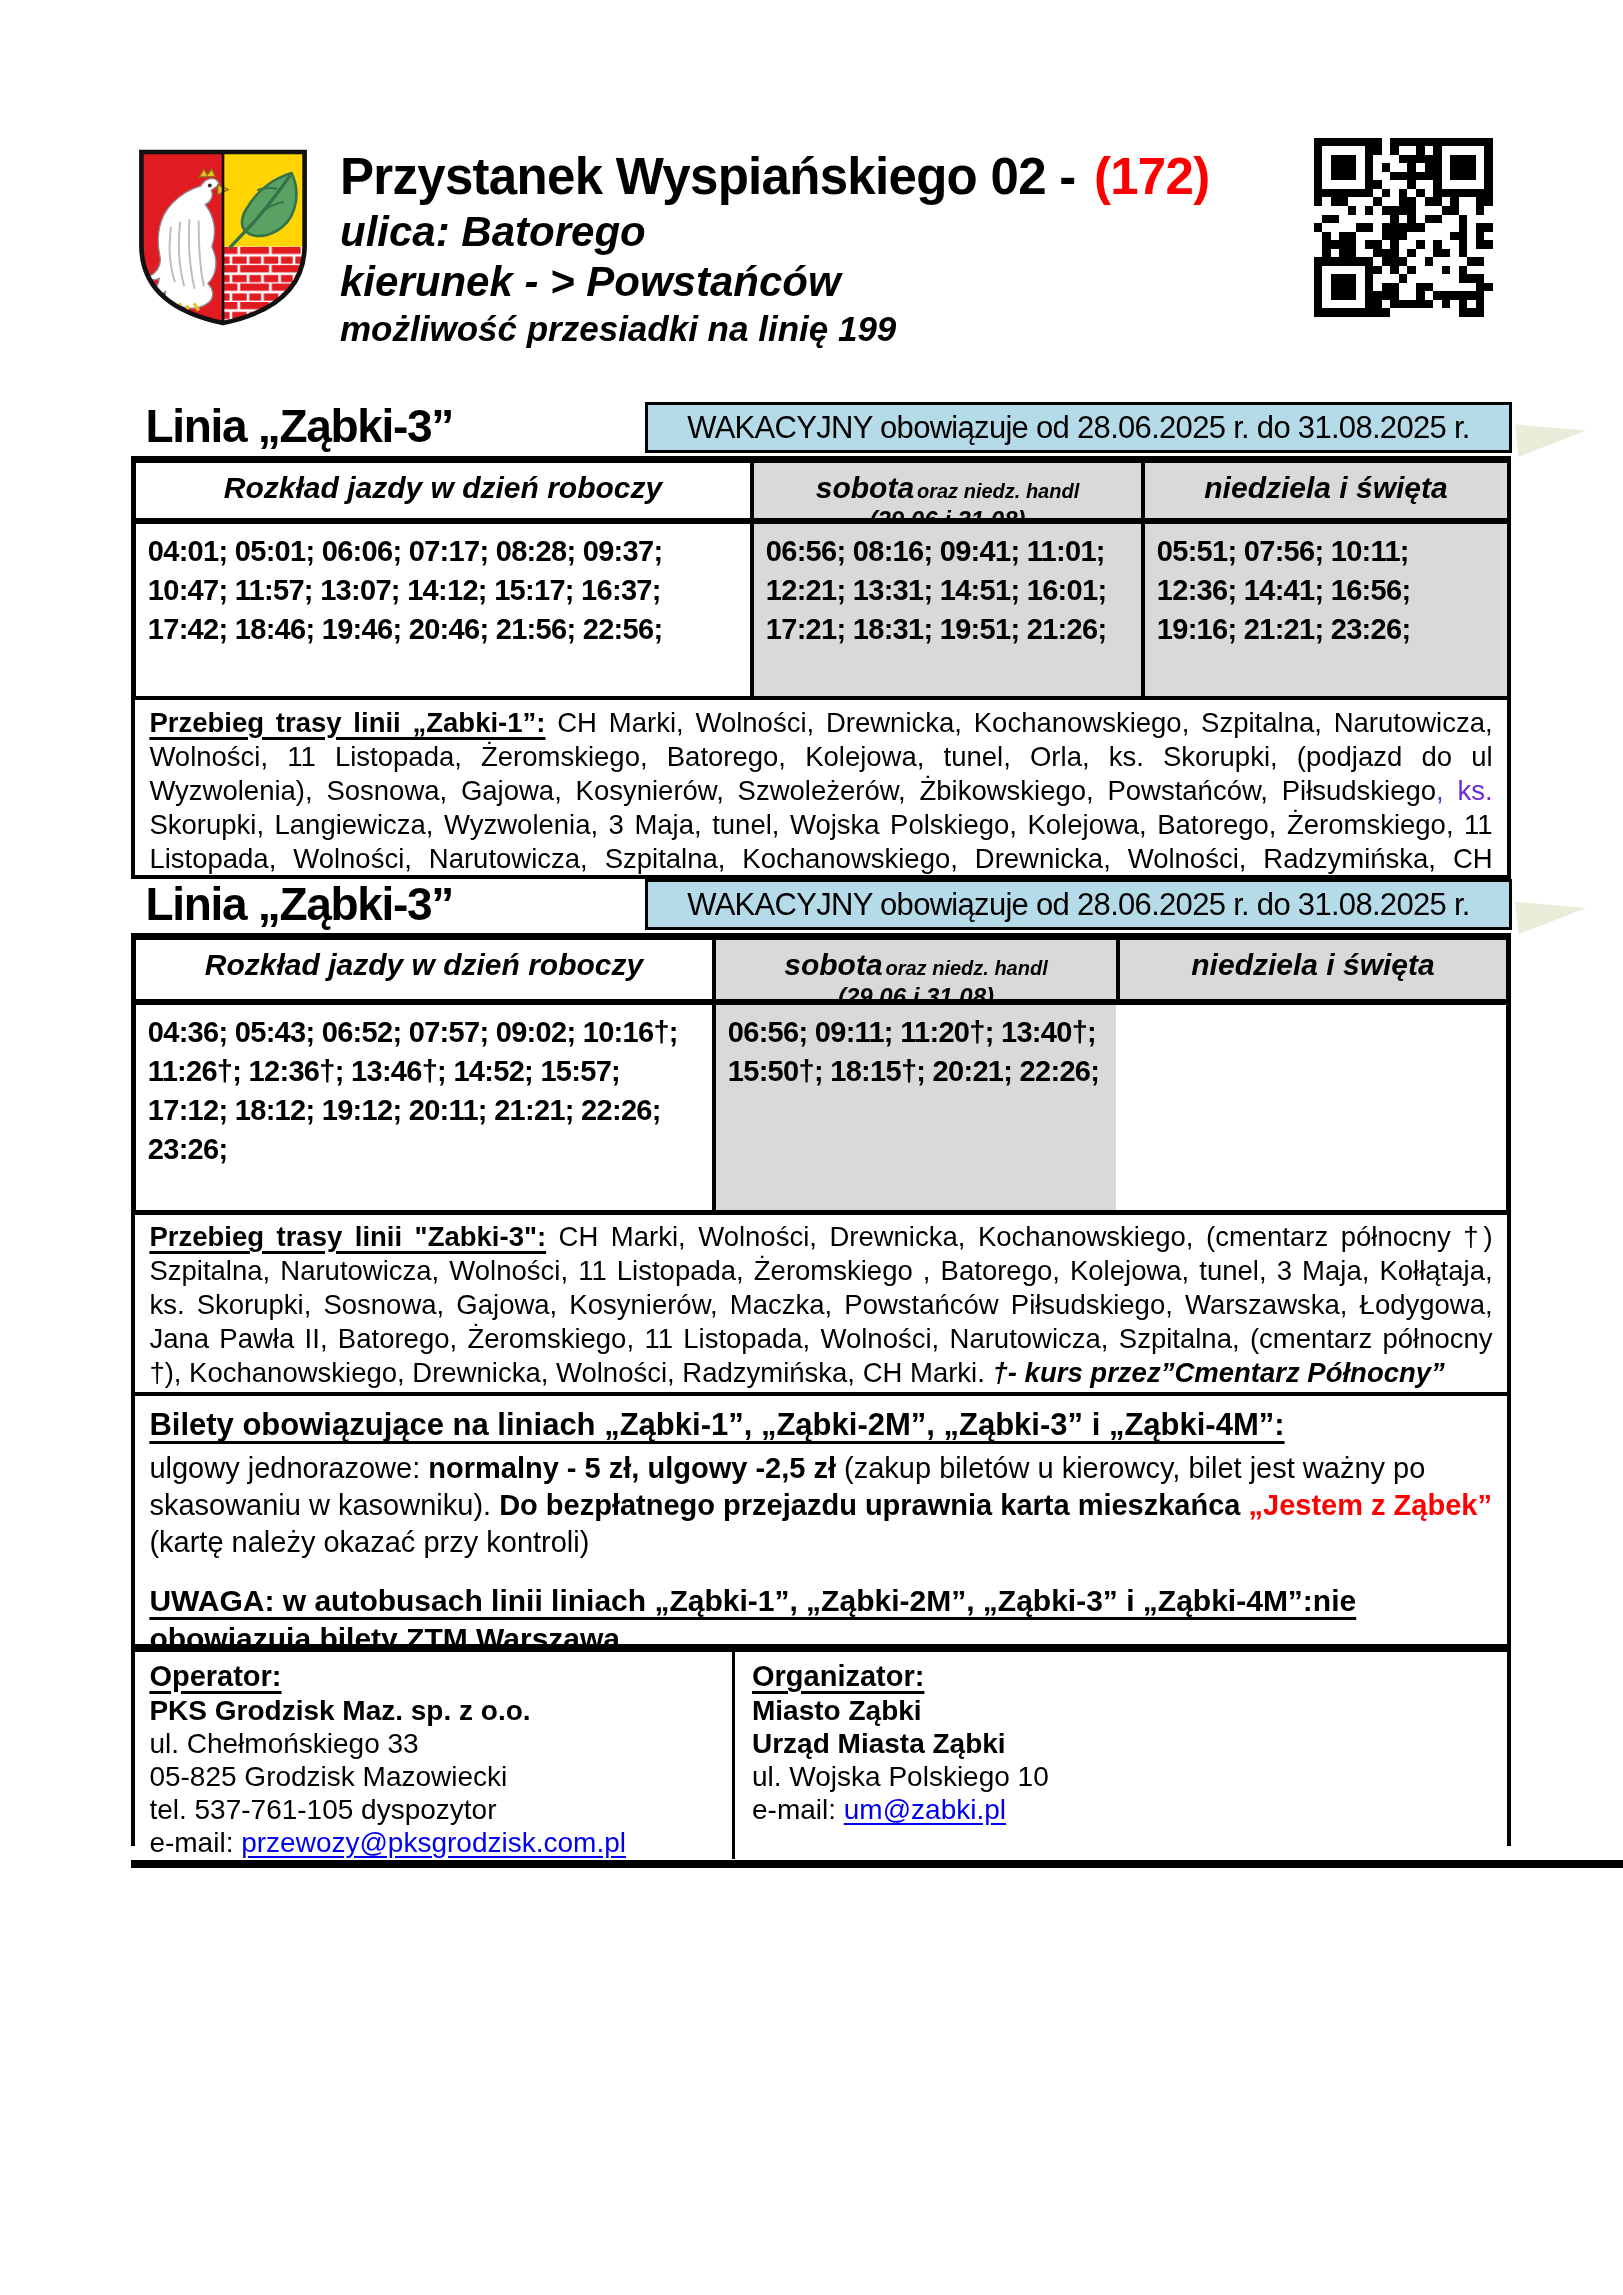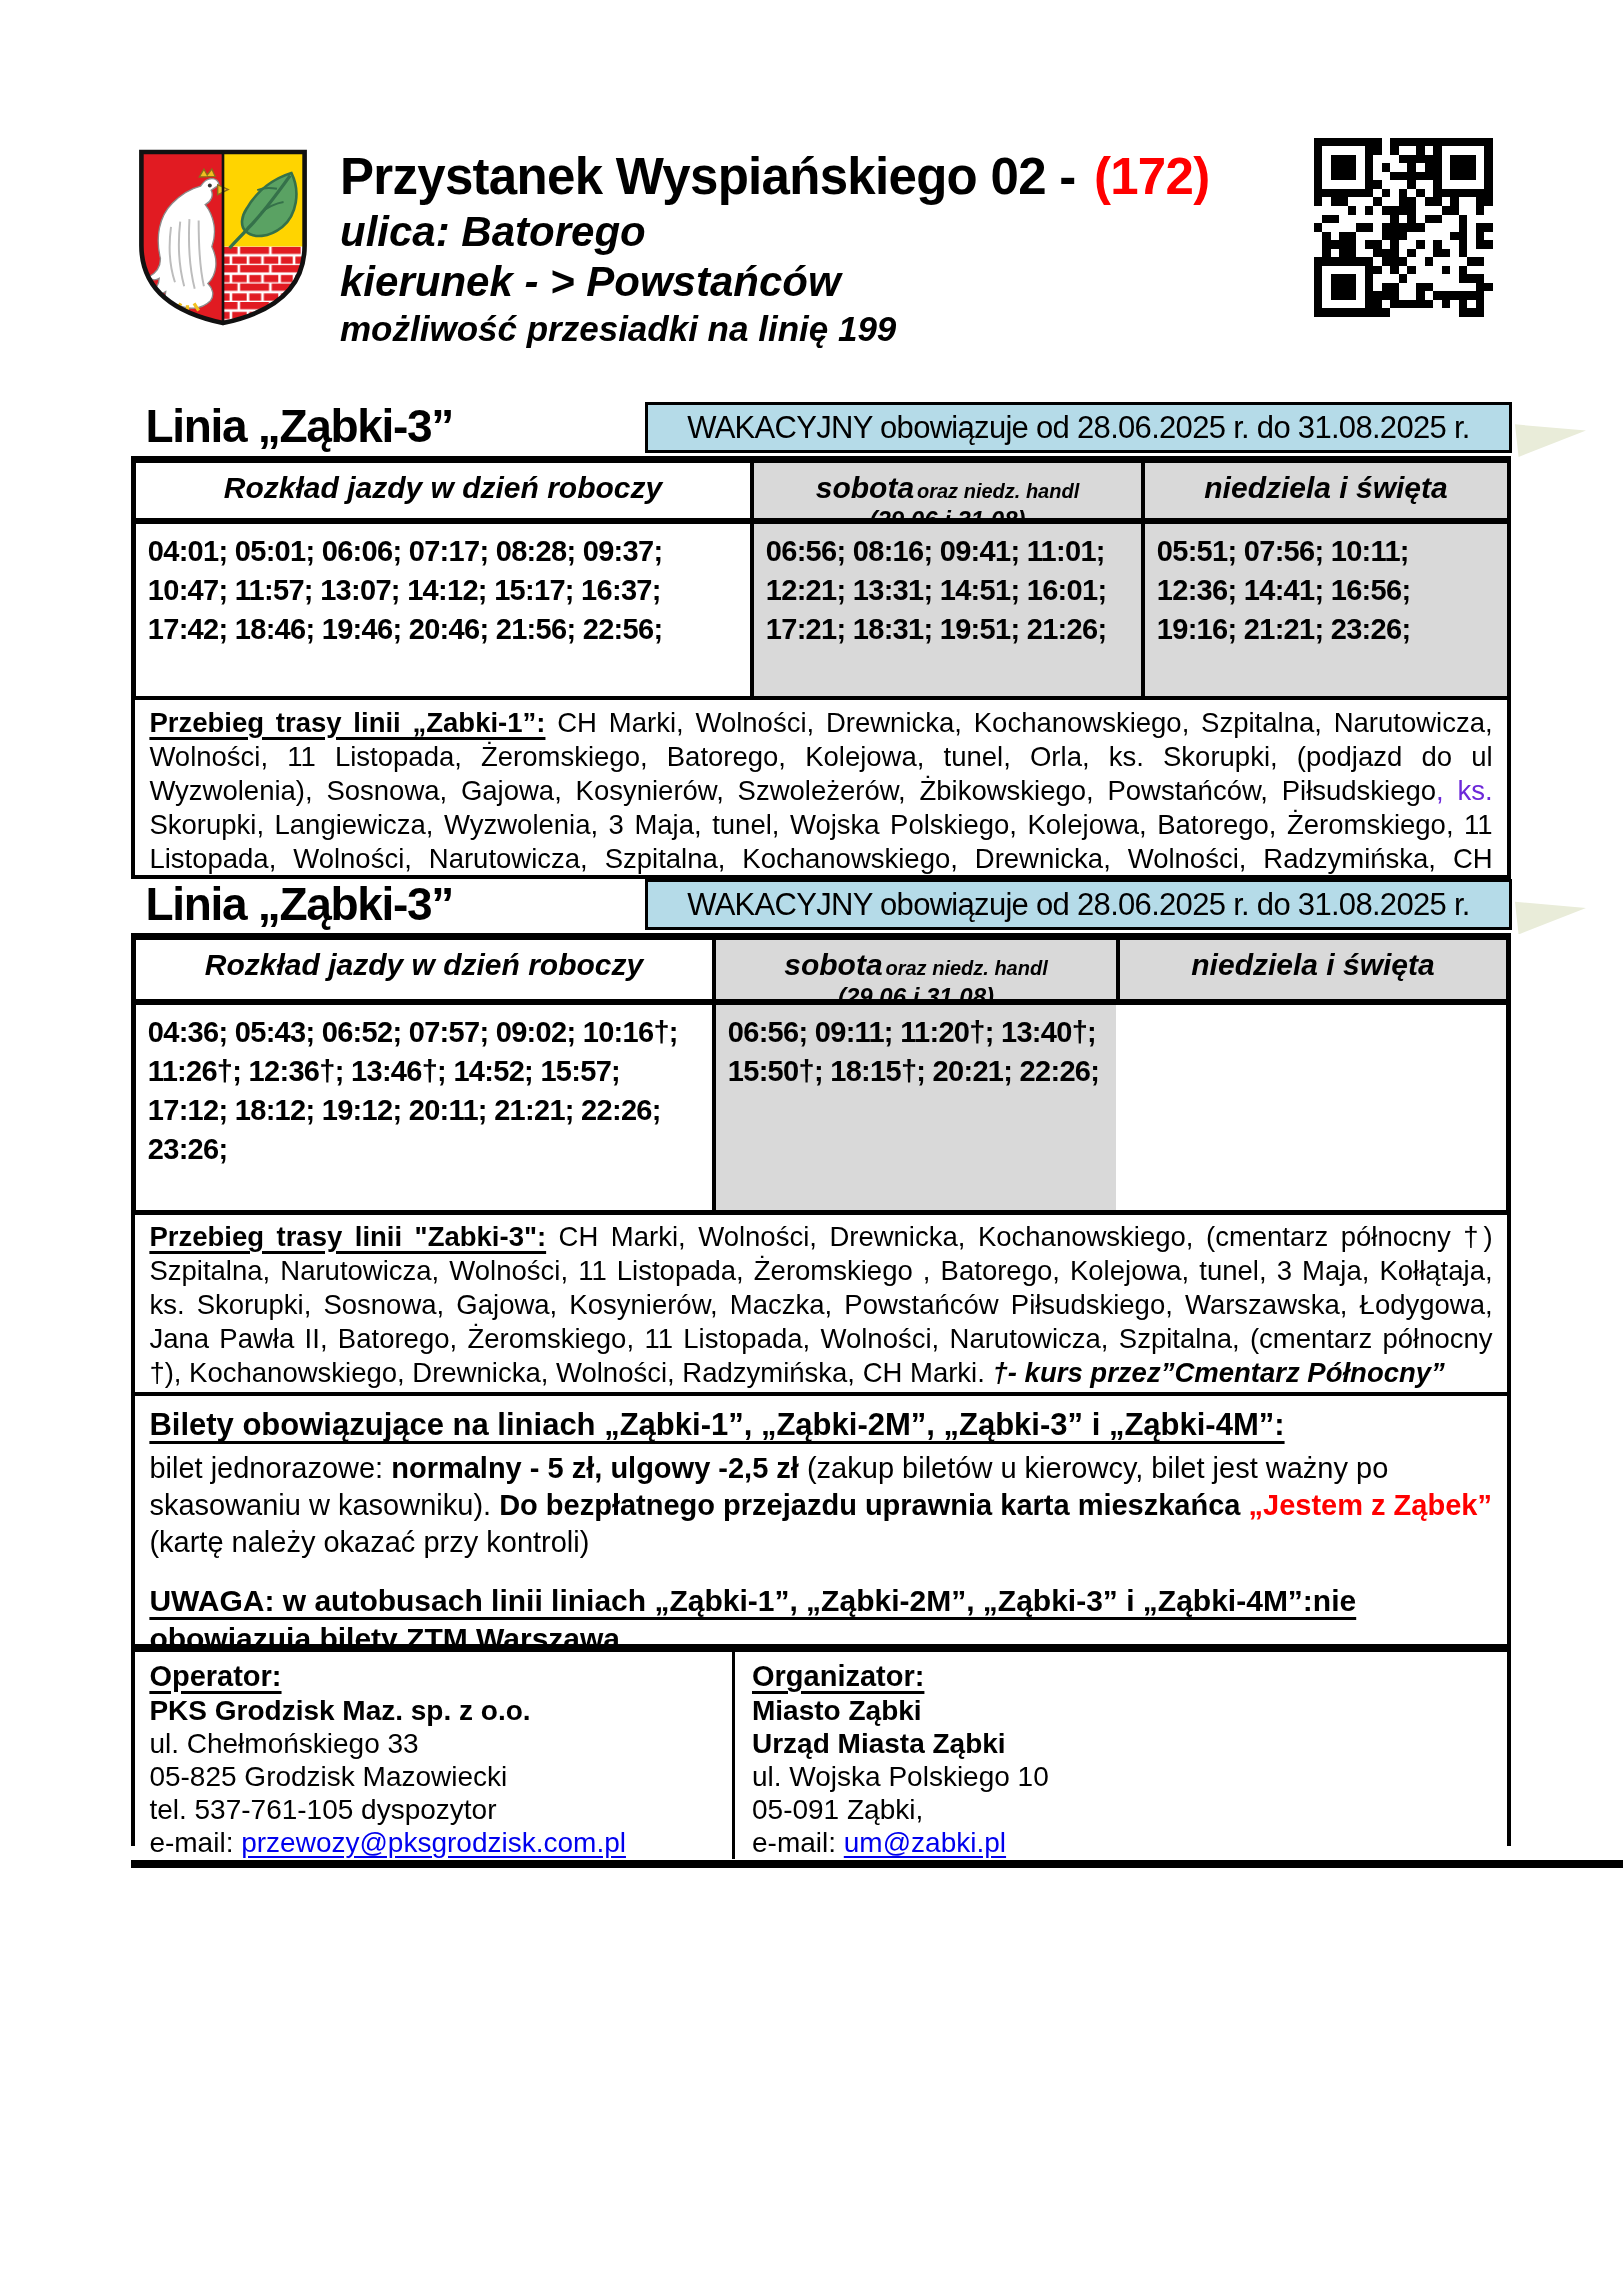--- a/index.html
+++ b/index.html
@@ -667,21 +667,21 @@
       <div class="times gray vline">06:56; 09:11; 11:20†; 13:40†; 15:50†; 18:15†; 20:21; 22:26;</div>
     </div>
 
     <div class="route-box route-2">
       <span class="route-label">Przebieg trasy  linii "Zabki-3":</span><span>  CH Marki, Wolności, Drewnicka, Kochanowskiego, (cmentarz północny †) Szpitalna, Narutowicza, Wolności, 11 Listopada, Żeromskiego , Batorego,  Kolejowa, tunel, 3 Maja, Kołłątaja, ks. Skorupki, Sosnowa, Gajowa, Kosynierów, Maczka, Powstańców Piłsudskiego,  Warszawska, Łodygowa, Jana Pawła II, Batorego, Żeromskiego, 11 Listopada, Wolności,  Narutowicza, Szpitalna, (cmentarz północny †), Kochanowskiego, Drewnicka, Wolności, Radzymińska, CH Marki. </span><span class="route-tail">†- kurs przez”Cmentarz Północny”</span>
     </div>
 
     <div class="tickets-box">
       <div class="tickets-heading">Bilety obowiązujące na liniach „Ząbki-1”,  „Ząbki-2M”, „Ząbki-3” i „Ząbki-4M”:</div>
       <div class="tickets-body">
-        <span>bilet jednorazowe: </span><b>normalny - 5 zł, ulgowy -2,5 zł</b><span> (zakup biletów u kierowcy, bilet jest ważny po skasowaniu w kasowniku). </span><b>Do bezpłatnego przejazdu uprawnia karta  mieszkańca </b><span class="red-bold">„Jestem z Ząbek”</span><span> (kartę należy okazać przy kontroli)</span>
+        <span>ulgowy jednorazowe: </span><b>normalny - 5 zł, ulgowy -2,5 zł</b><span> (zakup biletów u kierowcy, bilet jest ważny po skasowaniu w kasowniku). </span><b>Do bezpłatnego przejazdu uprawnia karta  mieszkańca </b><span class="red-bold">„Jestem z Ząbek”</span><span> (kartę należy okazać przy kontroli)</span>
       </div>
       <div style="margin-top:21px;">
         <span class="uwaga">UWAGA: w autobusach linii liniach „Ząbki-1”,  „Ząbki-2M”, „Ząbki-3” i „Ząbki-4M”:nie obowiązują bilety ZTM Warszawa</span>
       </div>
       <div class="update-note">Aktualizacja 2025-06-27 r. TK</div>
     </div>
 
     <div class="contact-box">
       <div class="contact-col">
         <div class="contact-heading">Operator:</div>
@@ -689,21 +689,20 @@
         <div>ul. Chełmońskiego 33</div>
         <div>05-825 Grodzisk Mazowiecki</div>
         <div>tel. 537-761-105 dyspozytor</div>
         <div><span>e-mail: </span><a class="email-link">przewozy@pksgrodzisk.com.pl</a></div>
       </div>
       <div class="contact-col right">
         <div class="contact-heading">Organizator:</div>
         <div class="bold-line">Miasto Ząbki</div>
         <div class="bold-line">Urząd Miasta Ząbki</div>
         <div>ul. Wojska Polskiego 10</div>
-        <div>05-091 Ząbki,</div>
         <div><span>e-mail: </span><a class="email-link">um@zabki.pl</a></div>
       </div>
     </div>
   </div>
 
   <div class="bottom-bar"></div>
 </div>
 
 
 </body></html>

